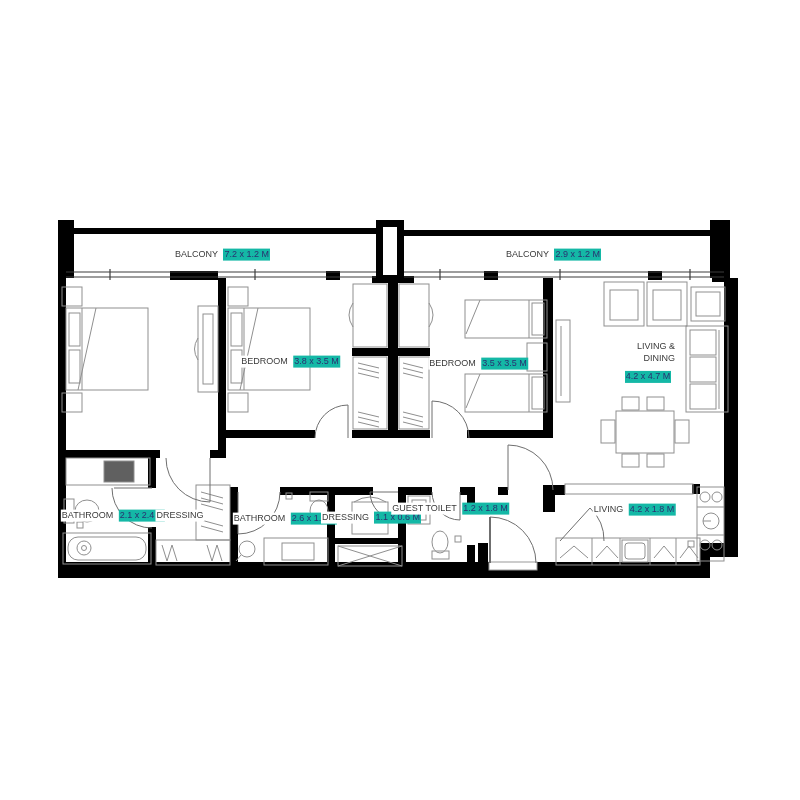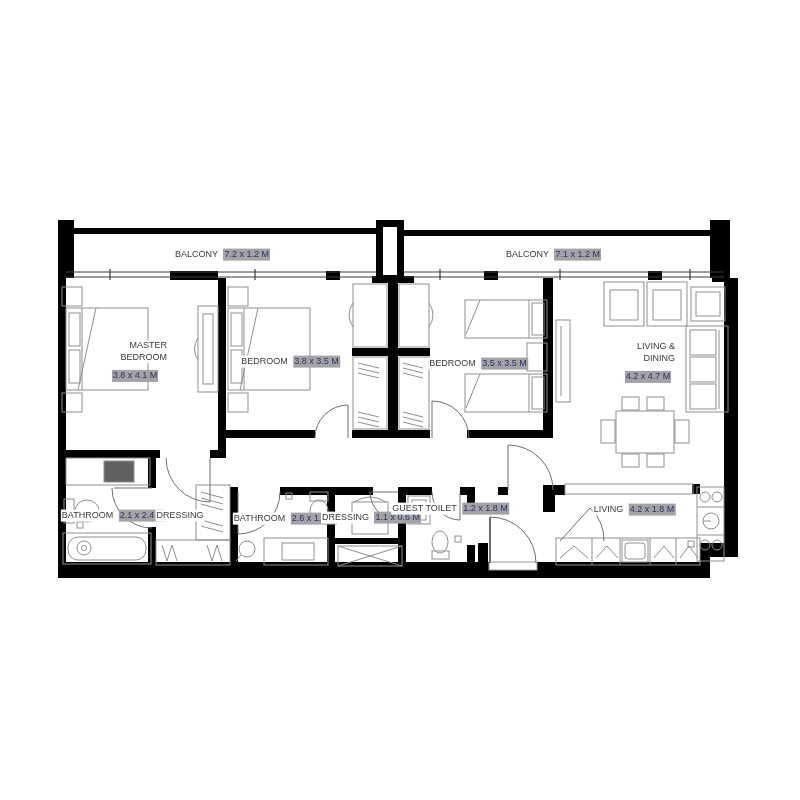--- a/index.html
+++ b/index.html
@@ -1,21 +1,21 @@
 <!DOCTYPE html>
 <html><head>
 <meta charset="utf-8">
 <style>
   html,body{margin:0;padding:0;background:#ffffff;}
   #canvas{position:relative;width:800px;height:800px;background:#ffffff;overflow:hidden;
           font-family:"Liberation Sans", sans-serif;}
   #plan-svg{position:absolute;left:0;top:0;}
   .label{position:absolute;transform:translate(-50%,-50%);text-align:center;line-height:1.3;}
   .room-name{font-size:9px;color:#3a3a3a;background:#fff;display:inline-block;padding:0 1px;text-align:right;}
-  .room-dims{font-size:9px;color:#2a3070;background:#a3a3a3;display:inline-block;padding:0 1px;}
+  .room-dims{font-size:9px;color:#2a3070;background:#14b8a6;display:inline-block;padding:0 1px;}
   .wrap .room-name{display:block;padding:0;}
   .nowrap{white-space:nowrap;}
 </style>
 </head>
 <body>
 
 <div id="canvas">
 
 <svg id="plan-svg" width="800" height="800" viewBox="0 0 800 800">
 
@@ -273,25 +273,21 @@
     </g>
   </g>
 </svg>
 
   <div class="label nowrap" style="left:222px;top:252px">
     <div class="room-name">BALCONY</div>
     <div class="room-dims">7.2 x 1.2 M</div>
   </div>
   <div class="label nowrap" style="left:553px;top:252px">
     <div class="room-name">BALCONY</div>
-    <div class="room-dims">7.1 x 1.2 M</div>
-  </div>
-  <div class="label wrap" style="left:135px;top:362px;width:64px">
-    <div class="room-name">MASTER BEDROOM</div>
-    <div class="room-dims">3.8 x 4.1 M</div>
+    <div class="room-dims">2.9 x 1.2 M</div>
   </div>
   <div class="label nowrap" style="left:290px;top:359px">
     <div class="room-name">BEDROOM</div>
     <div class="room-dims">3.8 x 3.5 M</div>
   </div>
   <div class="label nowrap" style="left:478px;top:361px">
     <div class="room-name">BEDROOM</div>
     <div class="room-dims">3.5 x 3.5 M</div>
   </div>
   <div class="label wrap" style="left:648px;top:363px;width:54px">

